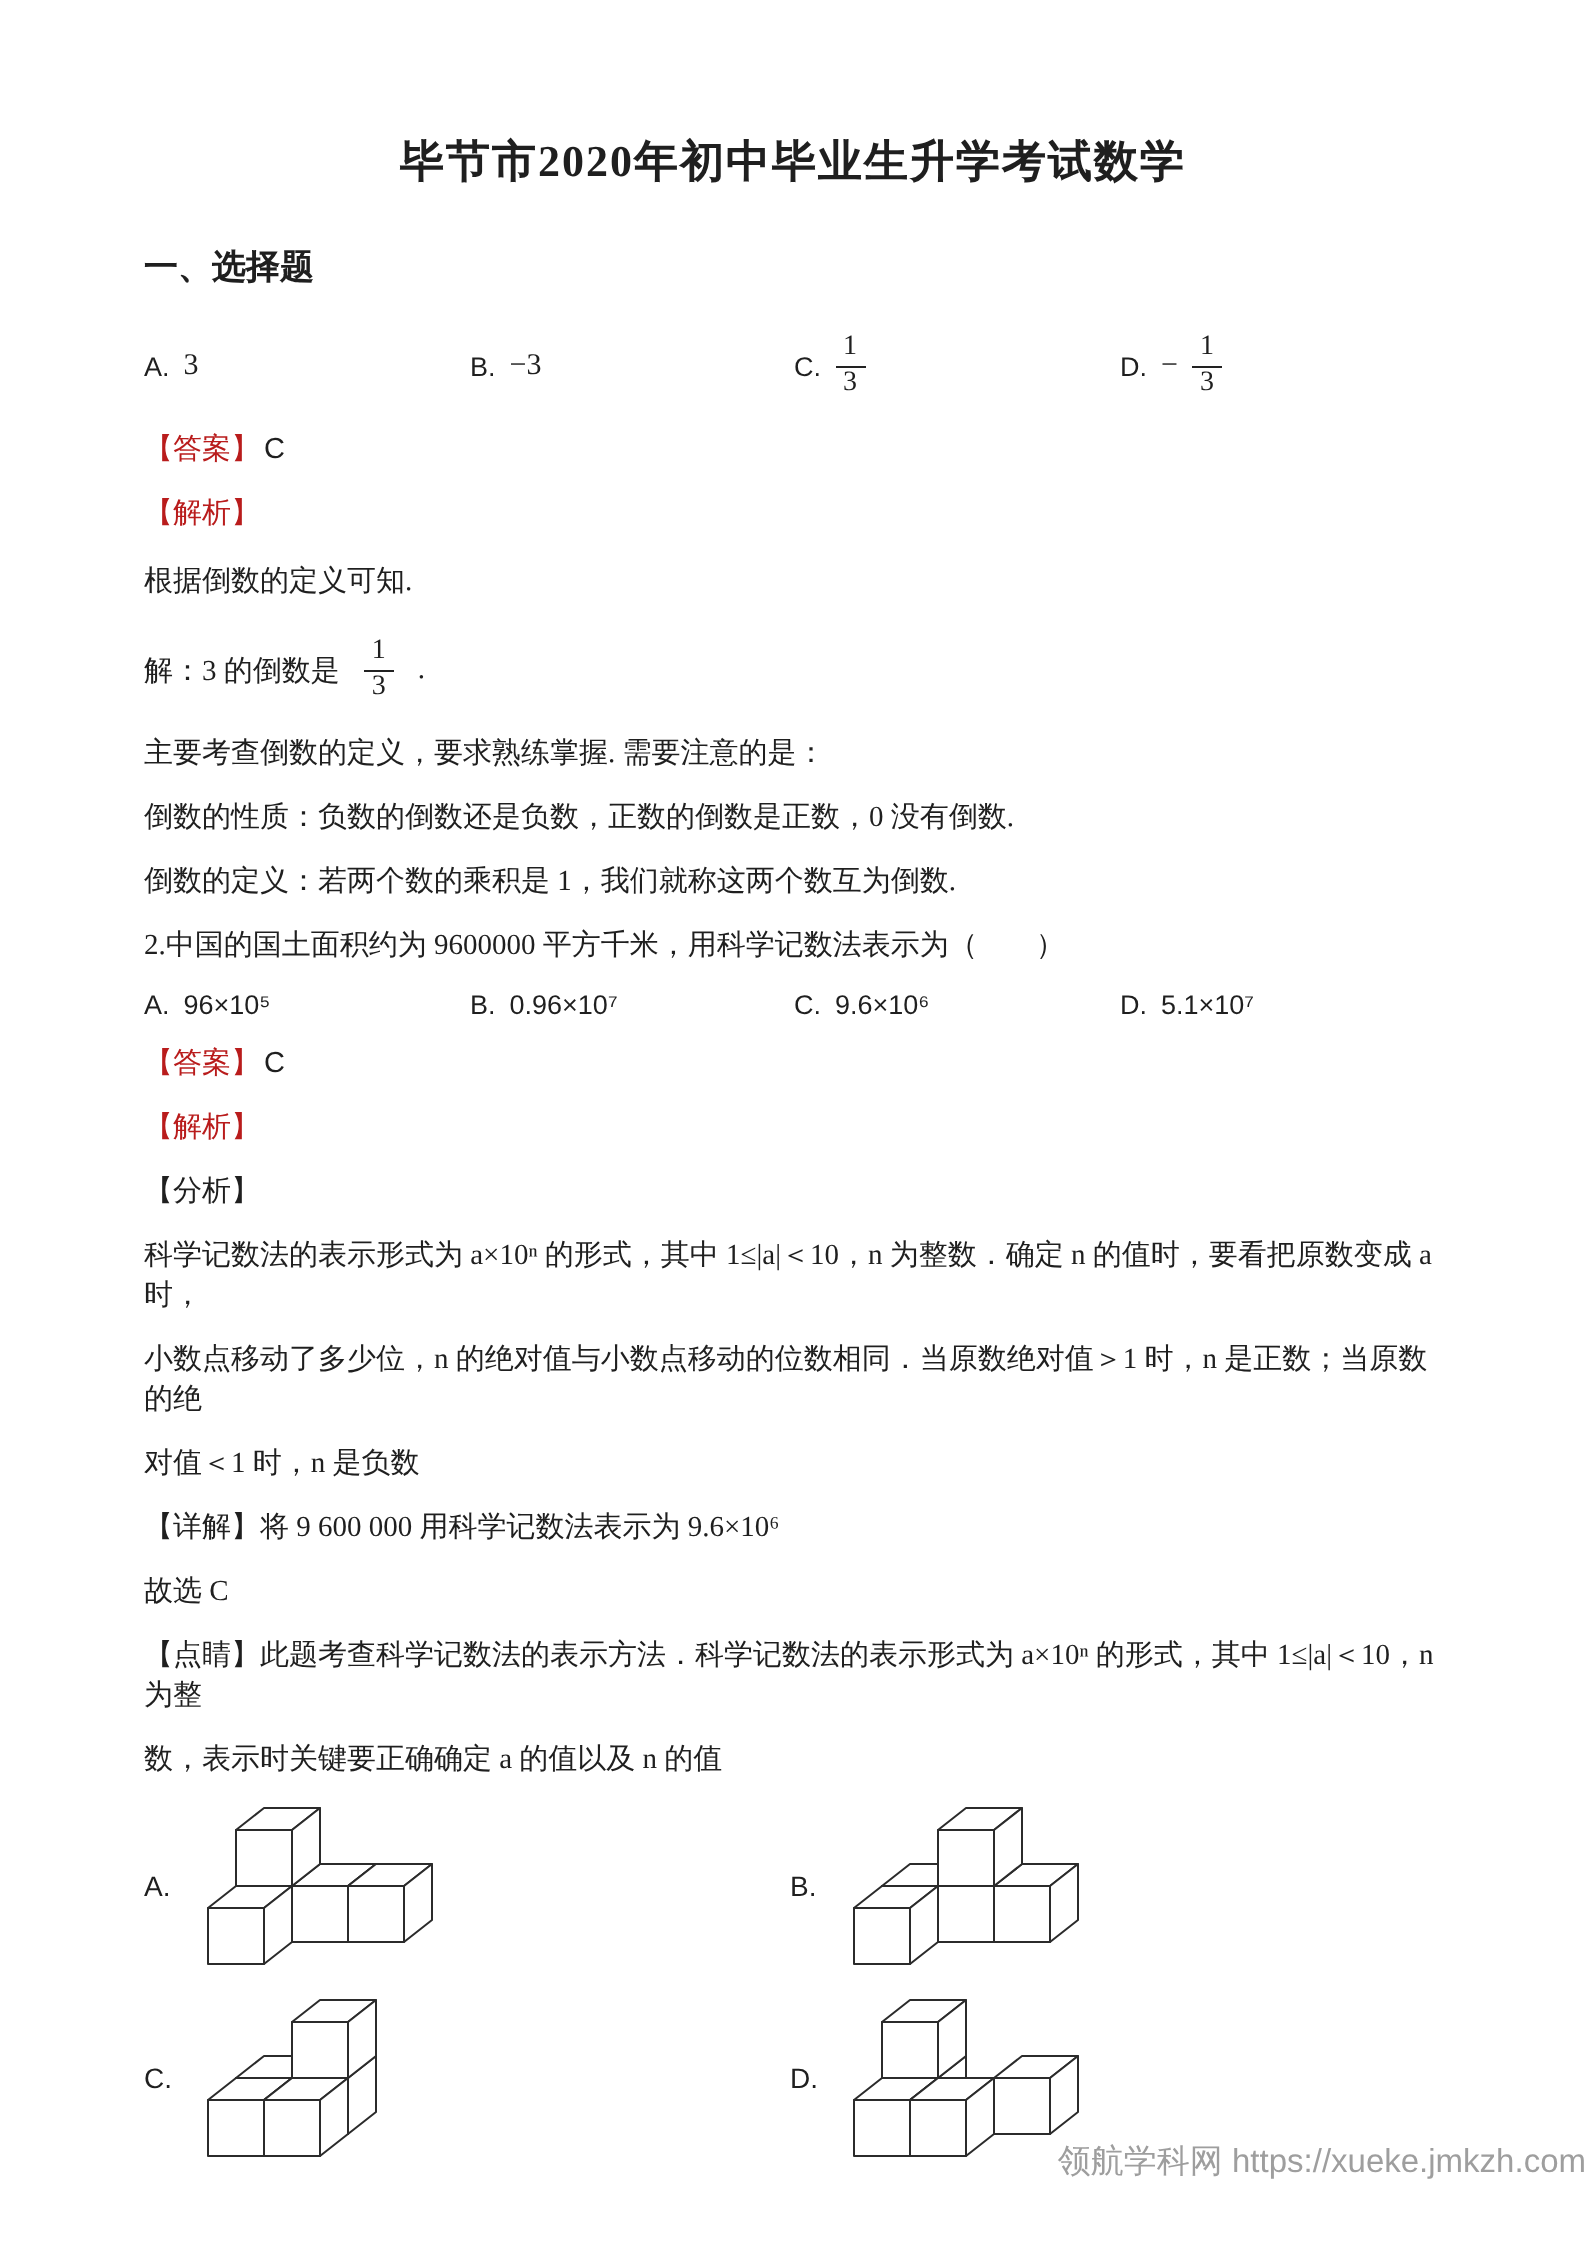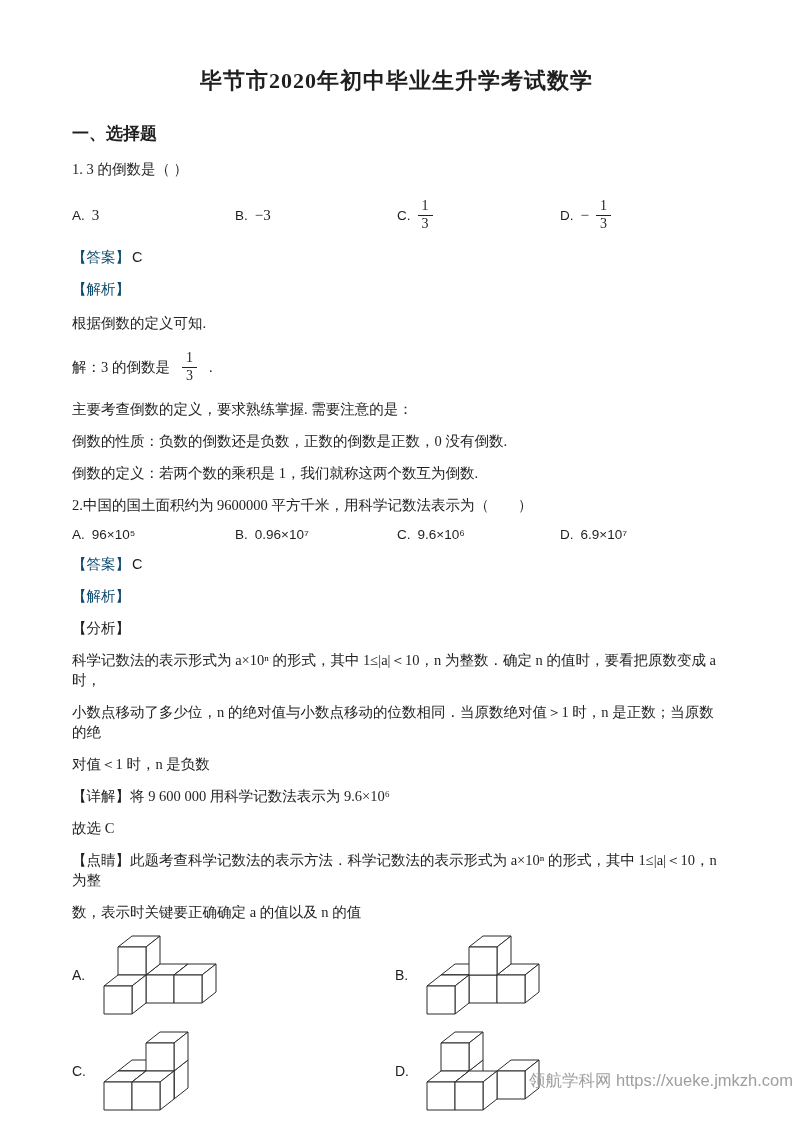--- a/index.html
+++ b/index.html
@@ -21,21 +21,21 @@
     display:grid;grid-template-columns:163px 162px 163px 1fr;
     align-items:center;margin:2px 0 12px 0;font-size:14.5px;
   }
   .options-row.tall{min-height:48px;margin-bottom:8px;}
   .opt{display:inline-flex;align-items:center;gap:7px;}
   .opt-label{font-family:"Liberation Sans","DejaVu Sans",sans-serif;font-size:13.5px;}
   .opt-val{font-size:15px;}
   .frac{display:inline-flex;flex-direction:column;align-items:center;line-height:1.05;font-size:14px;vertical-align:middle;}
   .frac .num{border-bottom:1.2px solid #222;padding:0 4px 1px 4px;}
   .frac .den{padding-top:1px;}
-  .blue{color:#0c4a6e;}
+  .blue{color:#b91c1c;}
   .ans-letter{font-family:"Liberation Sans","DejaVu Sans",sans-serif;font-size:14.5px;padding-left:2px;}
   .frac-line{display:flex;align-items:center;gap:12px;margin:0 0 10px 0;font-size:14.5px;min-height:44px;}
   .figures{
     display:grid;grid-template-columns:323px 1fr;
     row-gap:14px;margin-top:10px;
   }
   .fig-cell{display:flex;align-items:center;gap:10px;min-height:82px;}
   .fig-label{font-family:"Liberation Sans","DejaVu Sans",sans-serif;font-size:14px;width:20px;}
   .cube-box svg{display:block;}
   .watermark{
@@ -46,21 +46,20 @@
 </style>
 </head>
 <body>
 
 <div class="doc">
   <h1 class="title">毕节市2020年初中毕业生升学考试数学</h1>
 
   <div class="content">
     <h2 class="section-heading">一、选择题</h2>
 
-    <p class="line">1. 3 的倒数是（ ）</p>
 
     <div class="options-row tall">
       <span class="opt">
         <span class="opt-label">A.</span>
         <span class="opt-val">3</span>
       </span>
       <span class="opt">
         <span class="opt-label">B.</span>
         <span class="opt-val">−3</span>
       </span>
@@ -107,21 +106,21 @@
       <span class="opt">
         <span class="opt-label">B.</span>
         <span class="opt-label">0.96×10⁷</span>
       </span>
       <span class="opt">
         <span class="opt-label">C.</span>
         <span class="opt-label">9.6×10⁶</span>
       </span>
       <span class="opt">
         <span class="opt-label">D.</span>
-        <span class="opt-label">6.9×10⁷</span>
+        <span class="opt-label">5.1×10⁷</span>
       </span>
     </div>
 
     <p class="line"><span class="blue">【答案】</span><span class="ans-letter">C</span></p>
     <p class="line"><span class="blue">【解析】</span></p>
     <p class="line">【分析】</p>
 
     <p class="line">科学记数法的表示形式为 a×10ⁿ 的形式，其中 1≤|a|＜10，n 为整数．确定 n 的值时，要看把原数变成 a 时，</p>
     <p class="line">小数点移动了多少位，n 的绝对值与小数点移动的位数相同．当原数绝对值＞1 时，n 是正数；当原数的绝</p>
     <p class="line">对值＜1 时，n 是负数</p>

